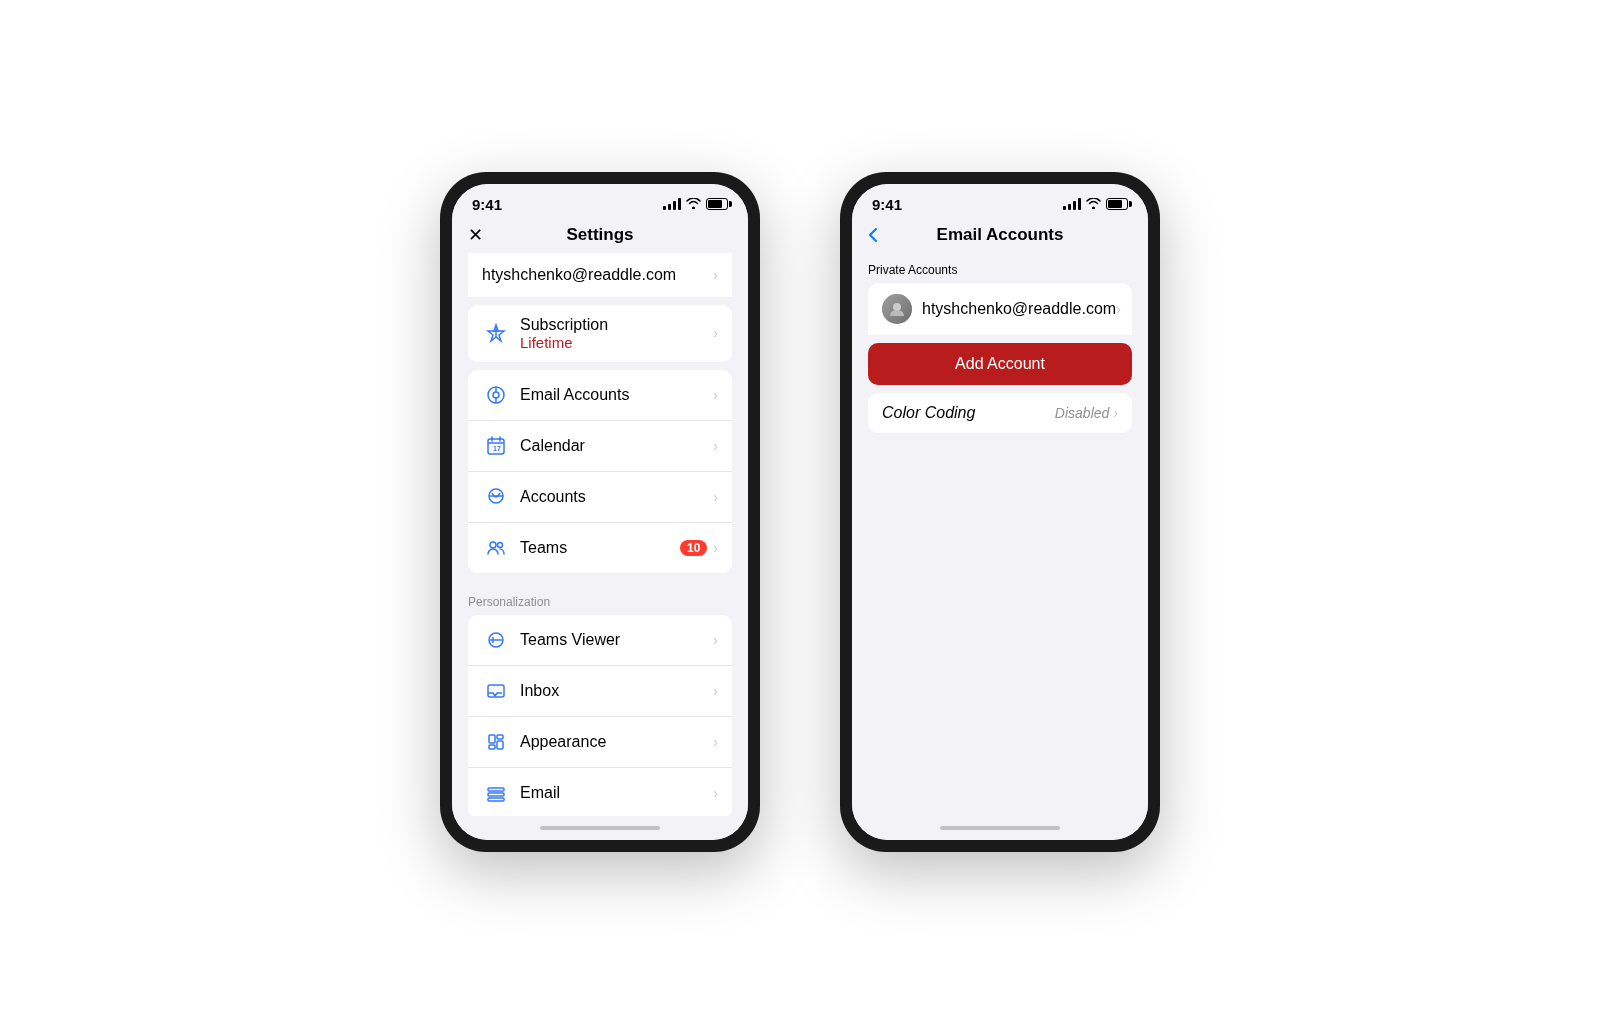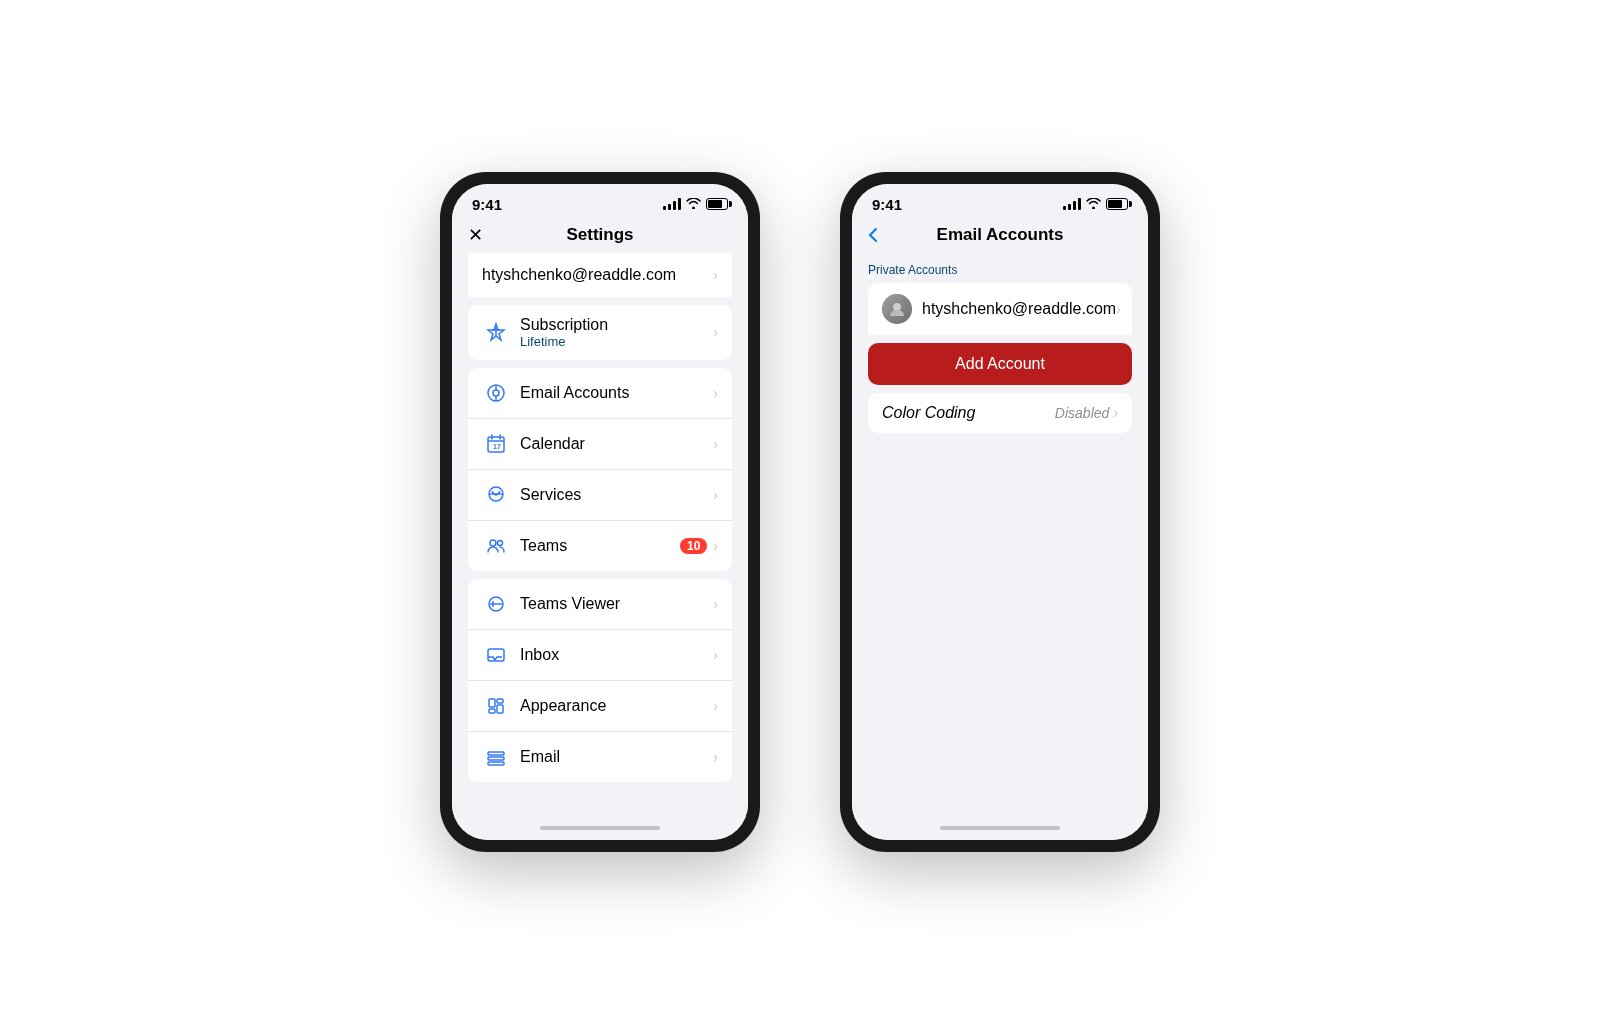--- a/index.html
+++ b/index.html
@@ -224,21 +224,21 @@
       width: 120px;
       height: 4px;
       background: #000;
       border-radius: 3px;
       opacity: 0.2;
     }
 
     
     .private-accounts-label {
       font-size: 12px;
-      color: #0c4a6e;
+      color: #000000;
       padding: 10px 16px 6px;
     }
     .email-account-row {
       background: #fff;
       display: flex;
       align-items: center;
       padding: 11px 14px;
       margin: 0 0;
     }
     .avatar {
@@ -292,22 +292,22 @@
     }
     .color-coding-value {
       font-size: 14px;
       color: #8e8e93;
       margin-right: 4px;
       margin-left: 7px;
     }
 
     
     .subscription-value {
-      font-size: 13px;
-      color: #0c4a6e;
+      font-size: 15px;
+      color: #b91c1c;
       font-weight: 500;
     }
   </style>
 </head>
 <body>
 
 <div class="phones-container">
 
   <div class="phone">
     <div class="phone-inner">
@@ -395,39 +395,40 @@
           </div>
 
           <div class="list-item">
             <div class="list-item-icon">
               <svg width="20" height="20" viewBox="0 0 20 20" fill="none">
                 <path d="M10 2 C6 2 3 5 3 9 s3 7 7 7 7-3 7-7 -3-7-7-7z" stroke="#3478f6" stroke-width="1.5" fill="none"></path>
                 <path d="M6 6 Q10 14 14 6" stroke="#3478f6" stroke-width="1.5" fill="none"></path>
                 <line x1="3" y1="9" x2="17" y2="9" stroke="#3478f6" stroke-width="1.5"></line>
               </svg>
             </div>
-            <span class="list-item-label">Services</span>
+            <span class="list-item-label">Accounts</span>
             <span class="chevron">›</span>
           </div>
 
           <div class="list-item" style="border-bottom:none;">
             <div class="list-item-icon">
               <svg width="20" height="20" viewBox="0 0 20 20" fill="none">
                 <circle cx="7" cy="7" r="3" stroke="#3478f6" stroke-width="1.5" fill="none"></circle>
                 <circle cx="14" cy="7" r="2.5" stroke="#3478f6" stroke-width="1.5" fill="none"></circle>
                 <path d="M2 16 C2 13 4.5 11 7 11 s5 2 5 5" stroke="#3478f6" stroke-width="1.5" fill="none" stroke-linecap="round"></path>
                 <path d="M14 11 C16 11 18 13 18 16" stroke="#3478f6" stroke-width="1.5" fill="none" stroke-linecap="round"></path>
               </svg>
             </div>
             <span class="list-item-label">Teams</span>
             <span class="badge">10</span>
             <span class="chevron">›</span>
           </div>
         </div>
 
+        <div class="section-header">Personalization</div>
         <div class="list-group">
 
           <div class="list-item">
             <div class="list-item-icon">
               <svg width="20" height="20" viewBox="0 0 20 20" fill="none">
                 <circle cx="10" cy="10" r="7" stroke="#3478f6" stroke-width="1.5" fill="none"></circle>
                 <line x1="4" y1="10" x2="16" y2="10" stroke="#3478f6" stroke-width="1.5"></line>
                 <line x1="7" y1="7" x2="7" y2="13" stroke="#3478f6" stroke-width="1.5"></line>
               </svg>
             </div>

